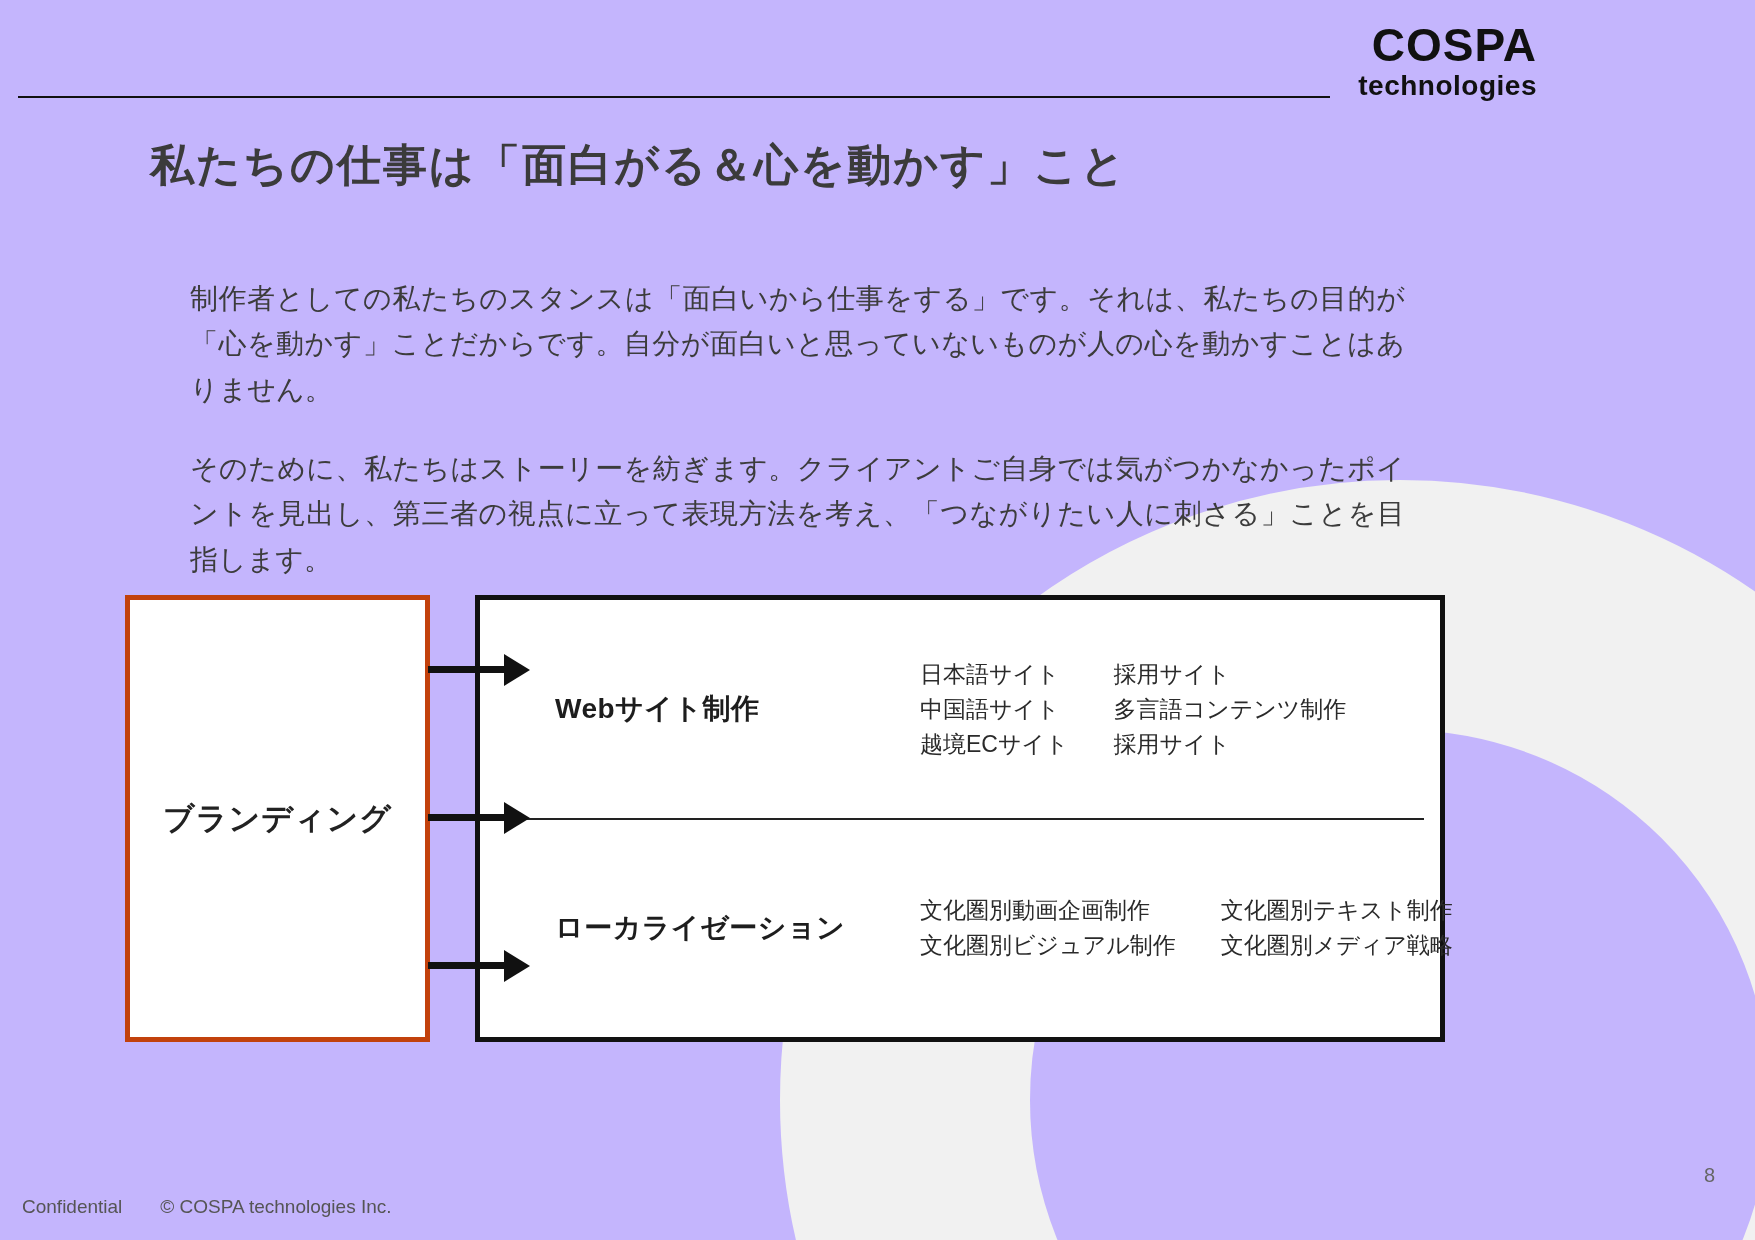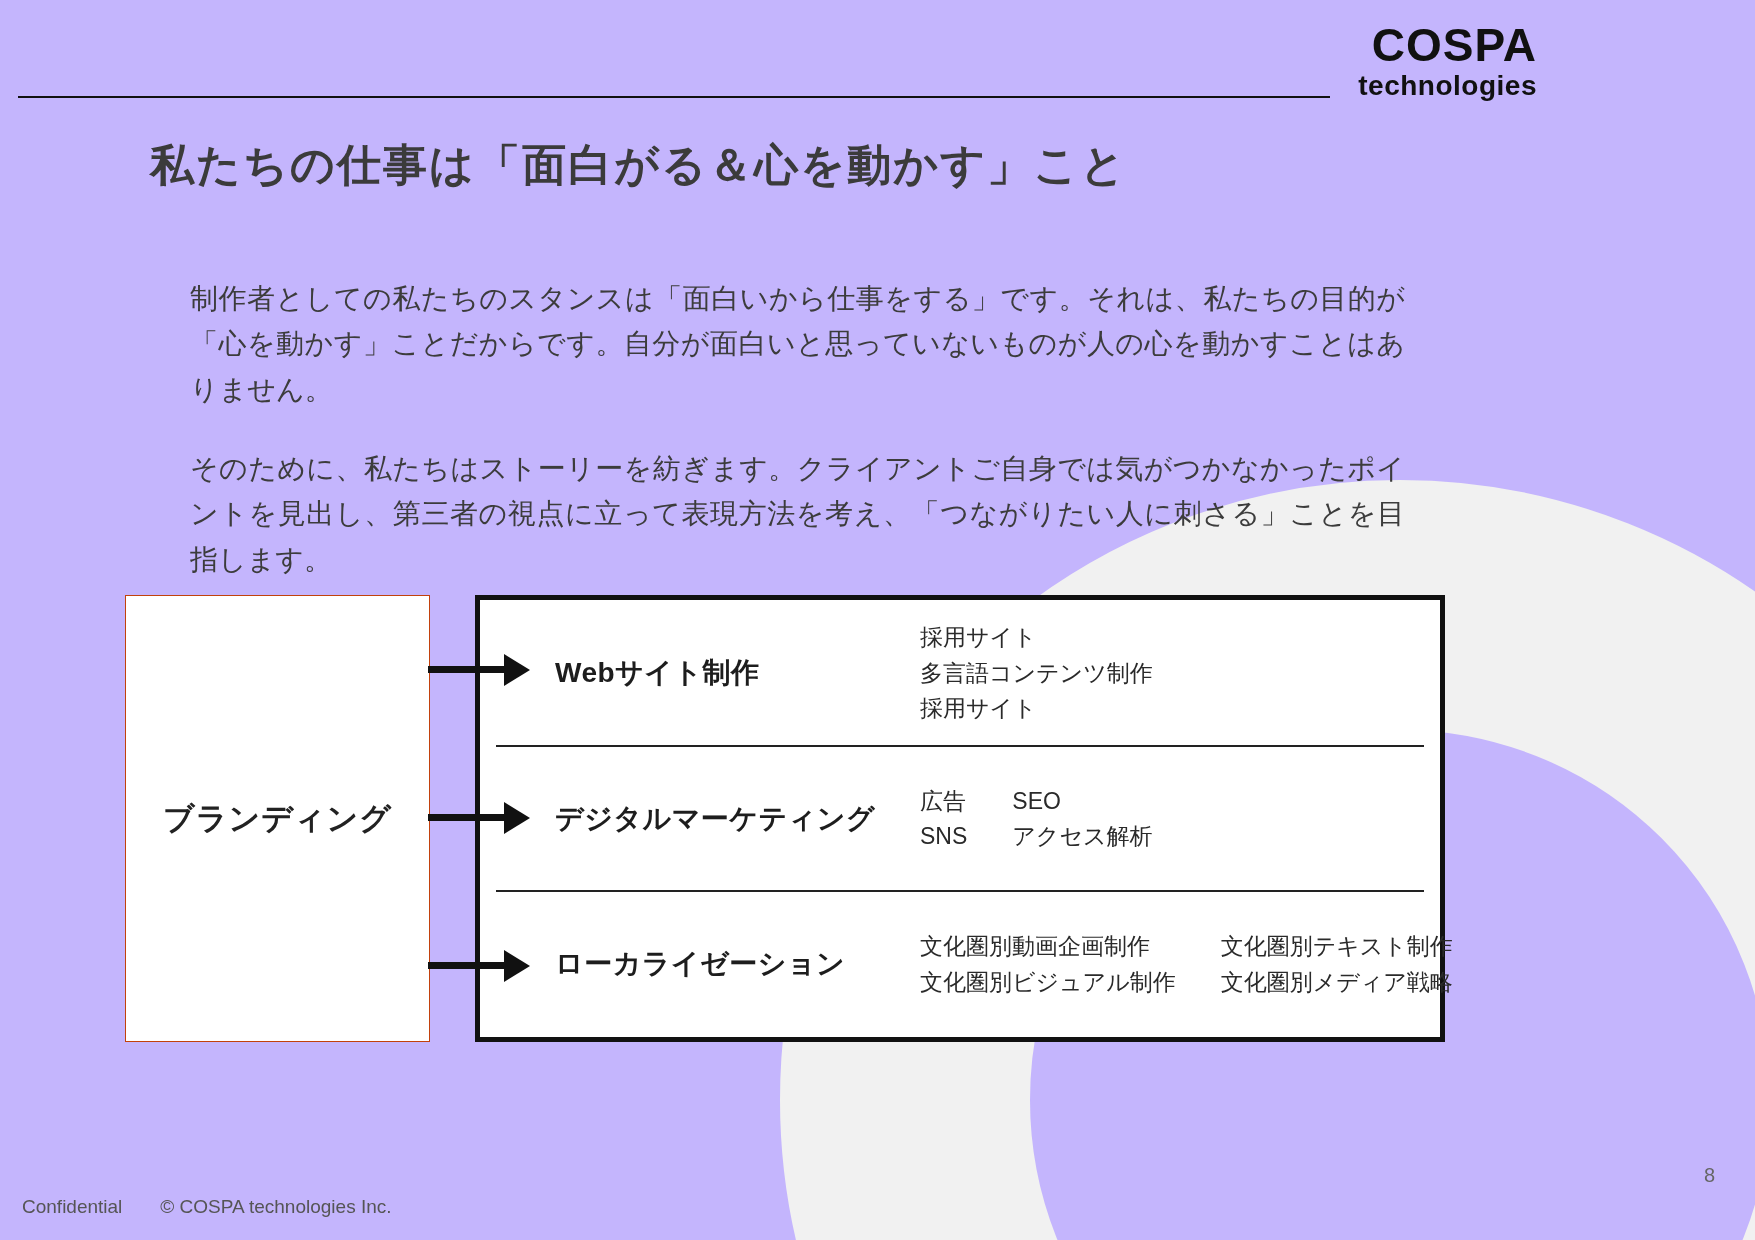--- a/index.html
+++ b/index.html
@@ -60,21 +60,21 @@
   .para-2 { top: 446px; }
 
   .diagram {
     position: absolute; z-index: 1;
     left: 125px; top: 595px;
     width: 1320px; height: 447px;
   }
   .branding-box {
     position: absolute; left: 0; top: 0;
     width: 305px; height: 447px;
-    border: 1px solid #c2410c;
+    border: 5px solid #c2410c;
     background: #fff;
     display: flex; align-items: center; justify-content: center;
   }
   .branding-label {
     font-size: 31px; font-weight: 700; color: #222; letter-spacing: 1px;
   }
   .services-box {
     position: absolute; left: 350px; top: 0;
     width: 970px; height: 447px;
     border: 5px solid #111;
@@ -158,40 +158,32 @@
     <div class="branding-box">
       <div class="branding-label">ブランディング</div>
     </div>
 
     <div class="services-box">
 
       <div class="service-row has-divider">
         <div class="service-label">Webサイト制作</div>
         <div class="details">
           <div class="dcol">
+            <div class="ditem">日本語サイト</div>
+            <div class="ditem">中国語サイト</div>
+            <div class="ditem">越境ECサイト</div>
+          </div>
+          <div class="dcol">
             <div class="ditem">採用サイト</div>
             <div class="ditem">多言語コンテンツ制作</div>
             <div class="ditem">採用サイト</div>
           </div>
         </div>
       </div>
 
-      <div class="service-row has-divider">
-        <div class="service-label">デジタルマーケティング</div>
-        <div class="details">
-          <div class="dcol">
-            <div class="ditem">広告</div>
-            <div class="ditem">SNS</div>
-          </div>
-          <div class="dcol">
-            <div class="ditem">SEO</div>
-            <div class="ditem">アクセス解析</div>
-          </div>
-        </div>
-      </div>
 
       <div class="service-row">
         <div class="service-label">ローカライゼーション</div>
         <div class="details">
           <div class="dcol">
             <div class="ditem">文化圏別動画企画制作</div>
             <div class="ditem">文化圏別ビジュアル制作</div>
           </div>
           <div class="dcol">
             <div class="ditem">文化圏別テキスト制作</div>

